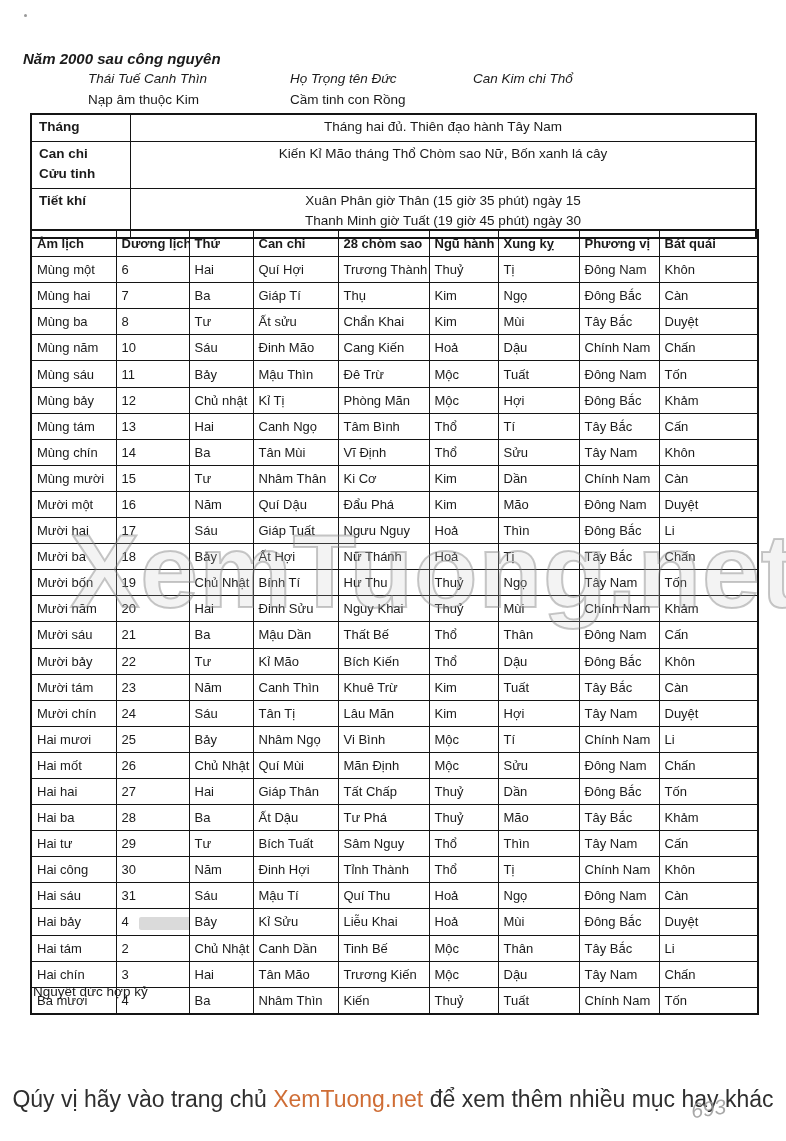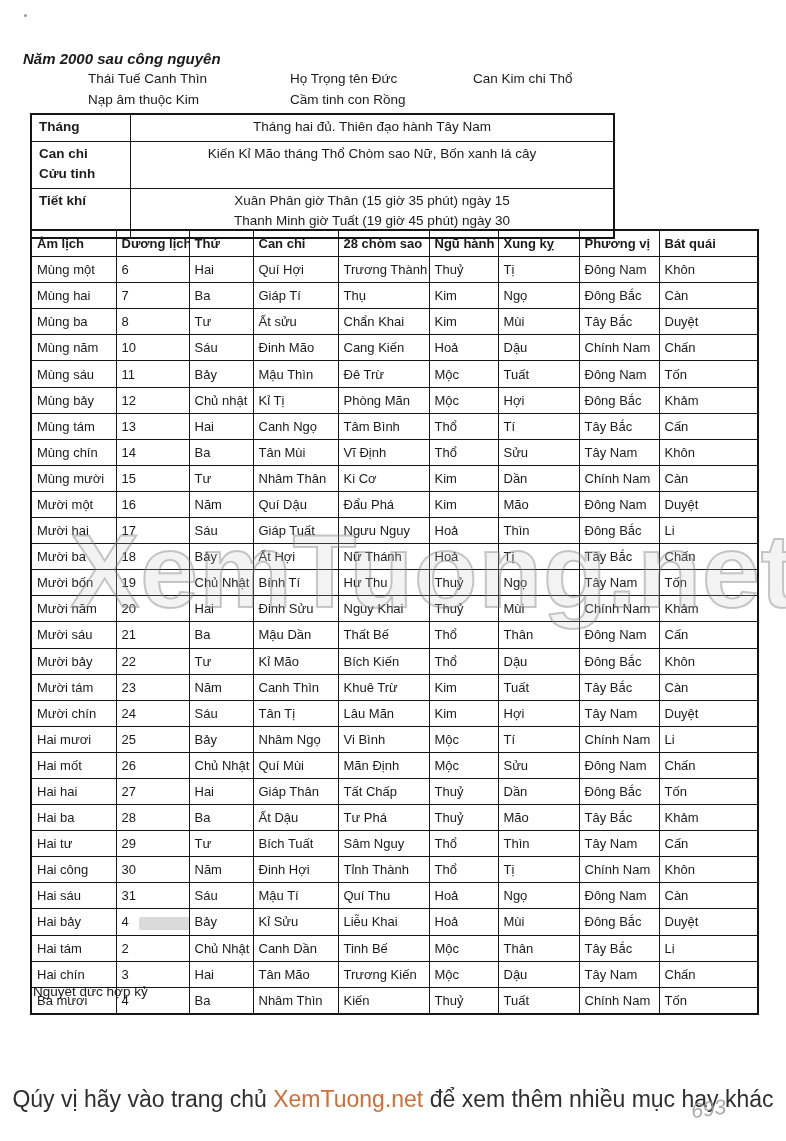--- a/index.html
+++ b/index.html
@@ -3,25 +3,25 @@
 <meta charset="utf-8">
 <style>
   html,body{margin:0;padding:0;}
   body{
     width:786px;height:1141px;position:relative;background:#ffffff;
     font-family:"Liberation Sans", sans-serif;color:#1b1b1b;overflow:hidden;
   }
   .page{position:absolute;inset:0;}
   .year-line{position:absolute;left:23px;top:50px;font-size:15px;font-weight:bold;font-style:italic;}
   .hdr-span{position:absolute;font-size:13.5px;white-space:nowrap;}
-  .p-r1{top:71px;} .p-r2{top:92px;}
+  .p-r1{top:71px;font-style:italic;} .p-r2{top:92px;}
   .px1{left:88px;} .px2{left:290px;} .px3{left:473px;}
 
   table{border-collapse:collapse;}
-  .info-table{position:absolute;left:30px;top:113px;width:585px;border:2px solid #141414;table-layout:fixed;}
+  .info-table{position:absolute;left:30px;top:113px;width:727px;border:2px solid #141414;table-layout:fixed;}
   .info-table td{border:1px solid #141414;font-size:13.5px;padding:2px 7px;vertical-align:top;}
   .info-table .ilabel{width:84px;font-weight:bold;}
   .info-table tr:nth-child(1) td{height:22px;}
   .info-table tr:nth-child(2) td{height:42px;}
   .info-table tr:nth-child(3) td{height:44px;}
   .info-table .ival div{line-height:20px;text-align:center;}
   .info-table .ilabel div{line-height:20px;}
 
   .cal-table{position:absolute;left:30px;top:229px;width:727px;border:2px solid #141414;table-layout:fixed;}
   .cal-table th,.cal-table td{

